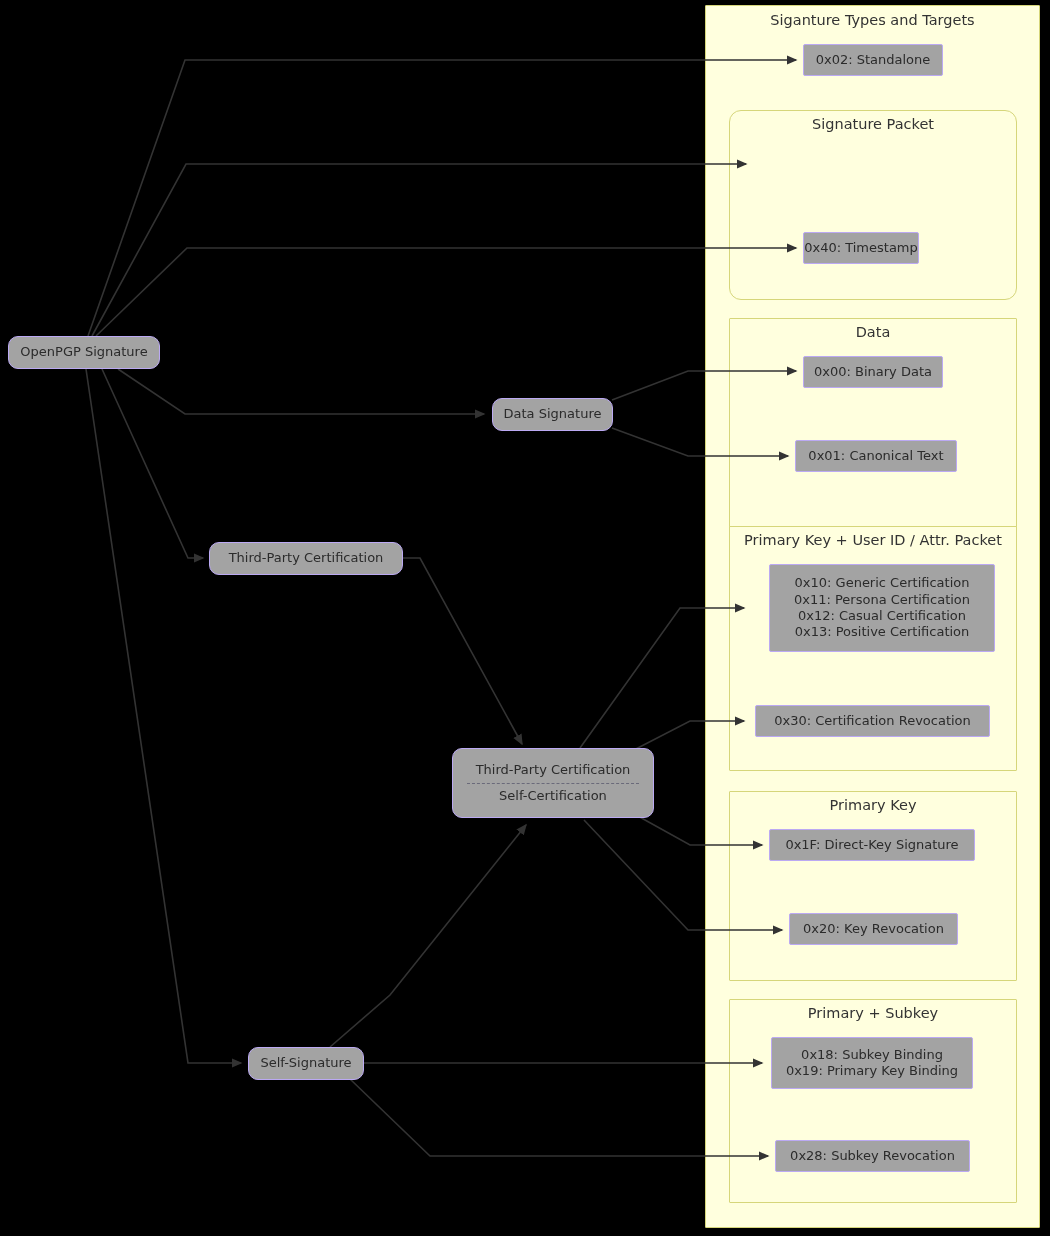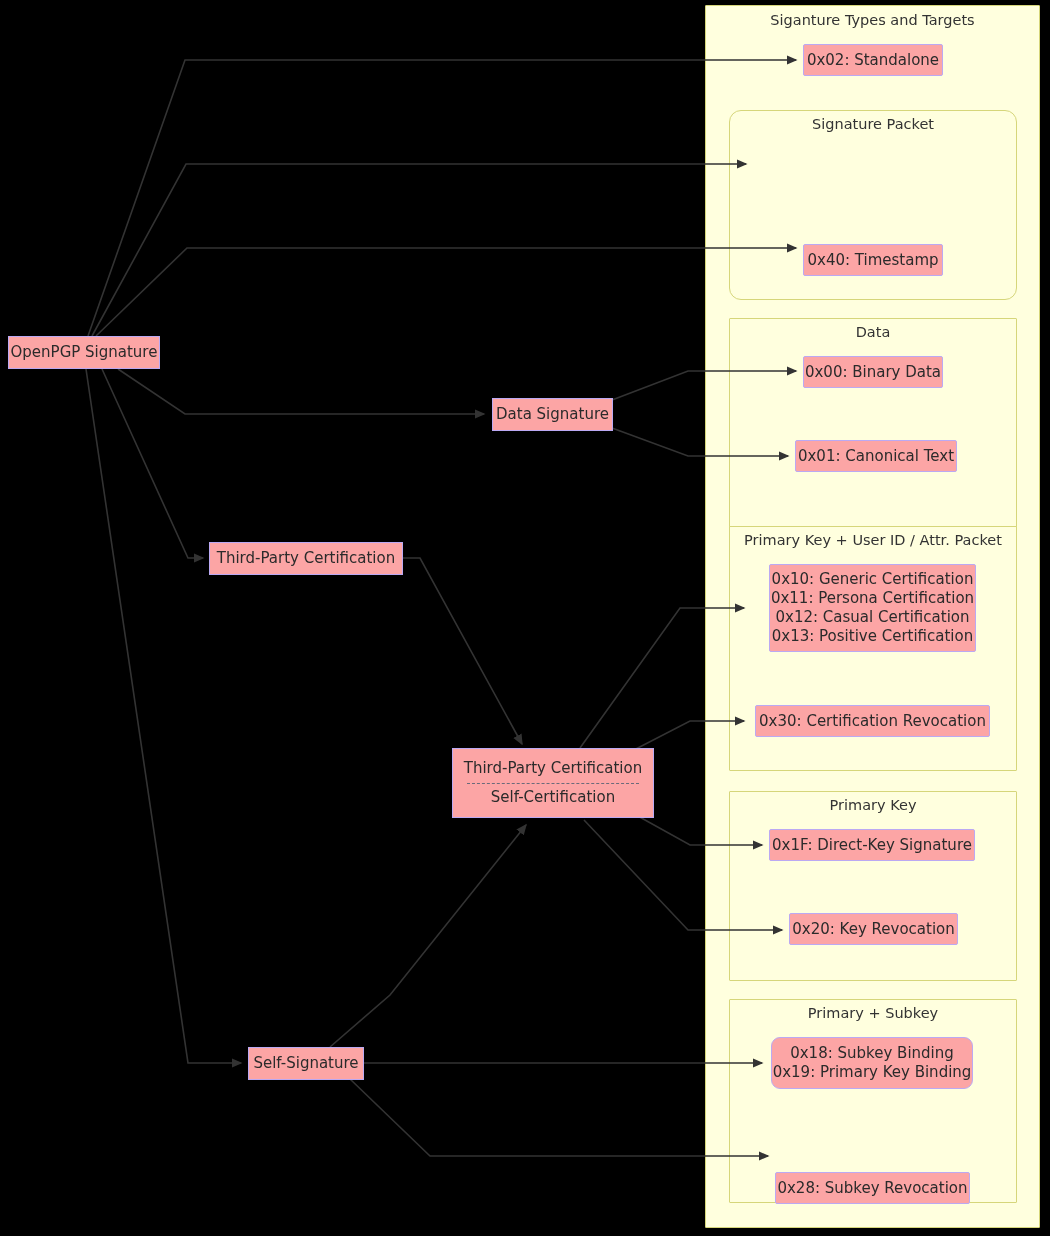--- a/index.html
+++ b/index.html
@@ -13,26 +13,26 @@
   
   .subgraph{position:absolute;background:#ffffde;border:1.3px solid #d6d67a;
             border-radius:1px;box-sizing:border-box;z-index:1;}
   .subgraph.outer{z-index:1;}
   .subgraph.inner{z-index:2;background:#ffffde;}
   .sg-title{position:absolute;left:0;right:0;text-align:center;
             font-size:14.5px;color:#333;white-space:nowrap;}
 
   
   .node{position:absolute;box-sizing:border-box;
-        background:#fca5a5;border:1.2px solid #bba9f3;
-        color:#2b2b2b;font-size:15px;line-height:1.26;
+        background:#a3a3a3;border:1.2px solid #bba9f3;
+        color:#2b2b2b;font-size:13px;line-height:1.26;
         display:flex;flex-direction:column;align-items:center;
         justify-content:center;text-align:center;z-index:8;
         white-space:nowrap;}
-  .node.rounded{border-radius:0;}
+  .node.rounded{border-radius:10px;}
   .node.square{border-radius:2px;}
   .node .ln{display:block;}
   .divline{width:86%;border-top:1.4px dashed #6a6a7a;margin:5px 0 4px;}
 </style>
 </head>
 <body>
 
 <div id="stage">
 
   <div class="subgraph outer" style="left:705px;top:5px;width:335px;height:1223px;">
@@ -124,53 +124,53 @@
     <span class="ln">Third-Party Certification</span>
     <span class="divline"></span>
     <span class="ln">Self-Certification</span>
   </div>
 
   <div class="node square" style="left:803px;top:44px;width:140px;height:32px;">
     <span class="ln">0x02: Standalone</span>
   </div>
 
 
-  <div class="node square" style="left:803px;top:244px;width:140px;height:32px;text-align:center;">
+  <div class="node square" style="left:803px;top:232px;width:116px;height:32px;text-align:center;">
     <span class="ln">0x40: Timestamp</span>
   </div>
 
   <div class="node square" style="left:803px;top:356px;width:140px;height:32px;align-items:center;">
     <span class="ln">0x00: Binary Data</span>
   </div>
 
   <div class="node square" style="left:795px;top:440px;width:162px;height:32px;">
     <span class="ln">0x01: Canonical Text</span>
   </div>
 
-  <div class="node square" style="left:769px;top:564px;width:207px;height:88px;">
+  <div class="node square" style="left:769px;top:564px;width:226px;height:88px;">
     <span class="ln">0x10: Generic Certification</span>
     <span class="ln">0x11: Persona Certification</span>
     <span class="ln">0x12: Casual Certification</span>
     <span class="ln">0x13: Positive Certification</span>
   </div>
 
   <div class="node square" style="left:755px;top:705px;width:235px;height:32px;">
     <span class="ln">0x30: Certification Revocation</span>
   </div>
 
   <div class="node square" style="left:769px;top:829px;width:206px;height:32px;">
     <span class="ln">0x1F: Direct-Key Signature</span>
   </div>
 
   <div class="node square" style="left:789px;top:913px;width:169px;height:32px;">
     <span class="ln">0x20: Key Revocation</span>
   </div>
 
-  <div class="node square" style="left:771px;top:1037px;width:202px;height:52px;border-radius:9px;">
+  <div class="node square" style="left:771px;top:1037px;width:202px;height:52px;">
     <span class="ln">0x18: Subkey Binding</span>
     <span class="ln">0x19: Primary Key Binding</span>
   </div>
 
-  <div class="node square" style="left:775px;top:1140px;width:195px;height:32px;margin-top:32px;">
+  <div class="node square" style="left:775px;top:1140px;width:195px;height:32px;">
     <span class="ln">0x28: Subkey Revocation</span>
   </div>
 
 </div>
 
 </body></html>

